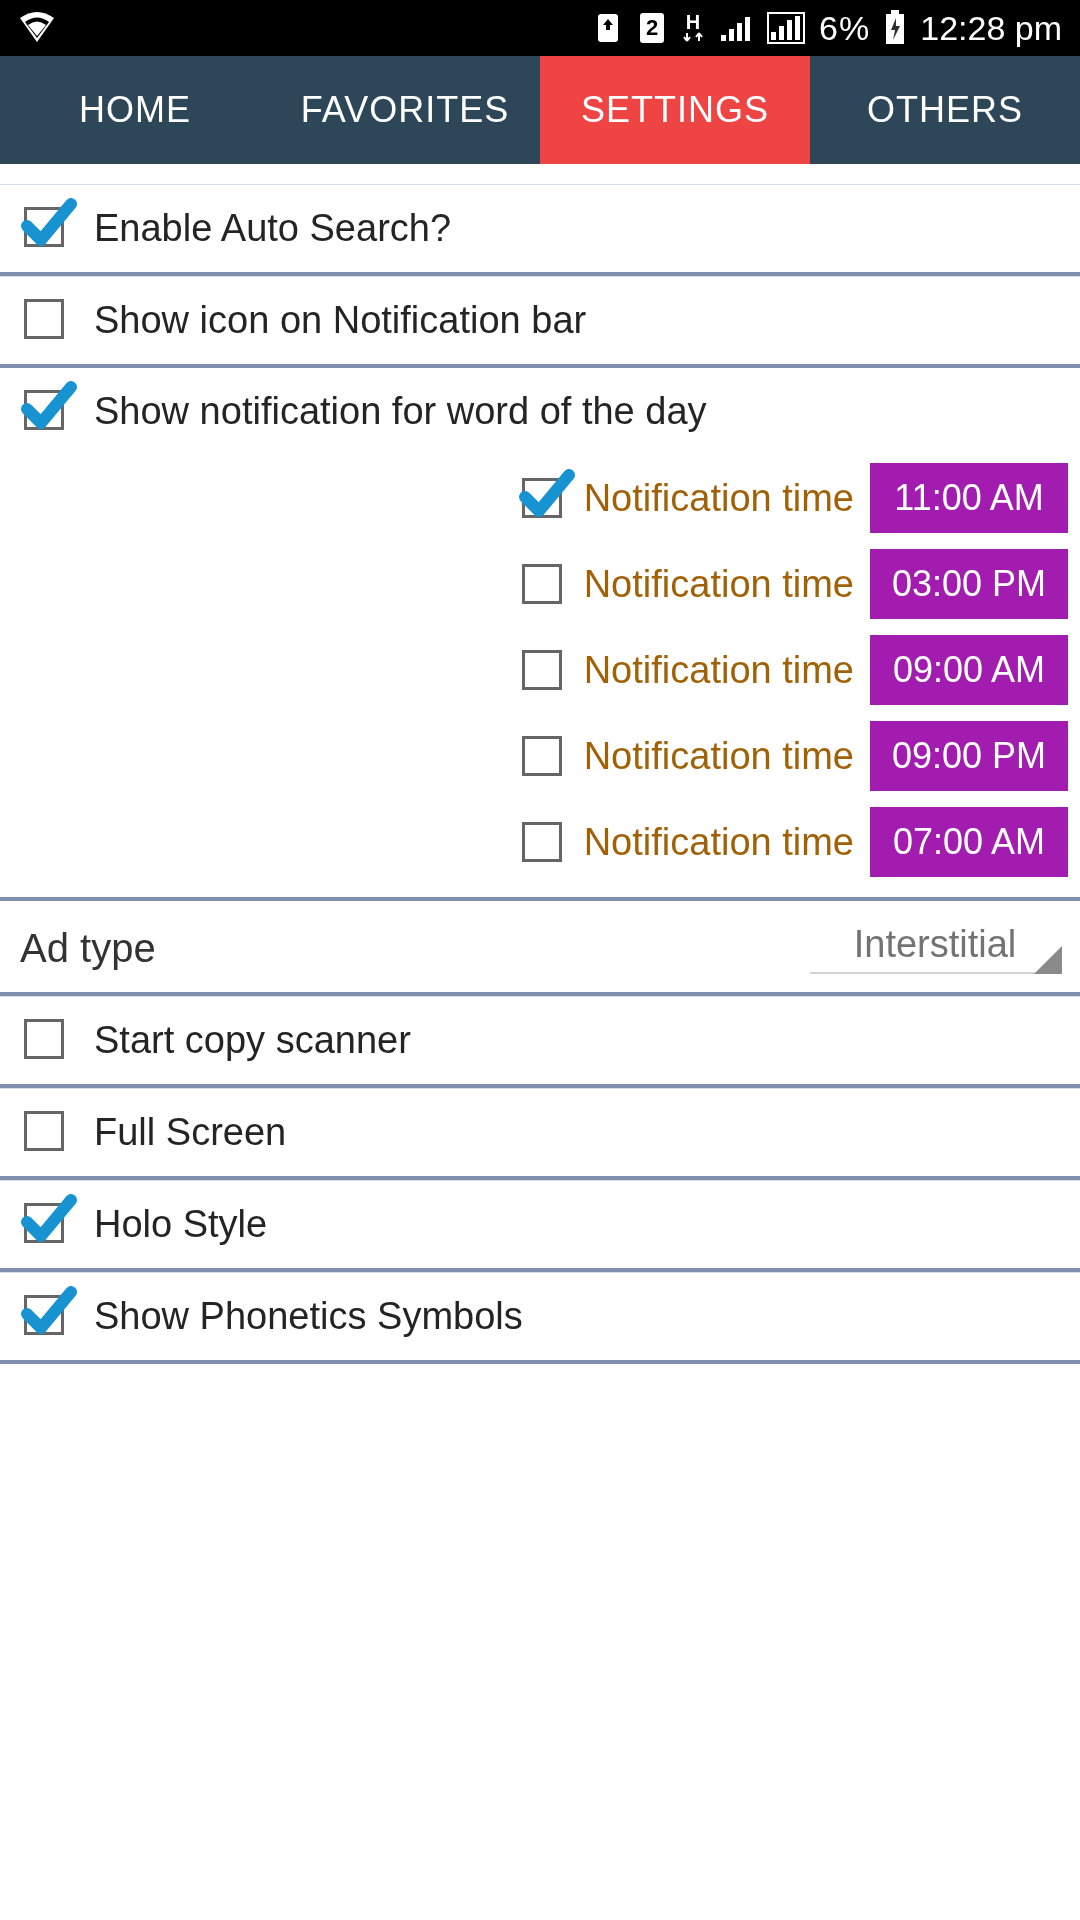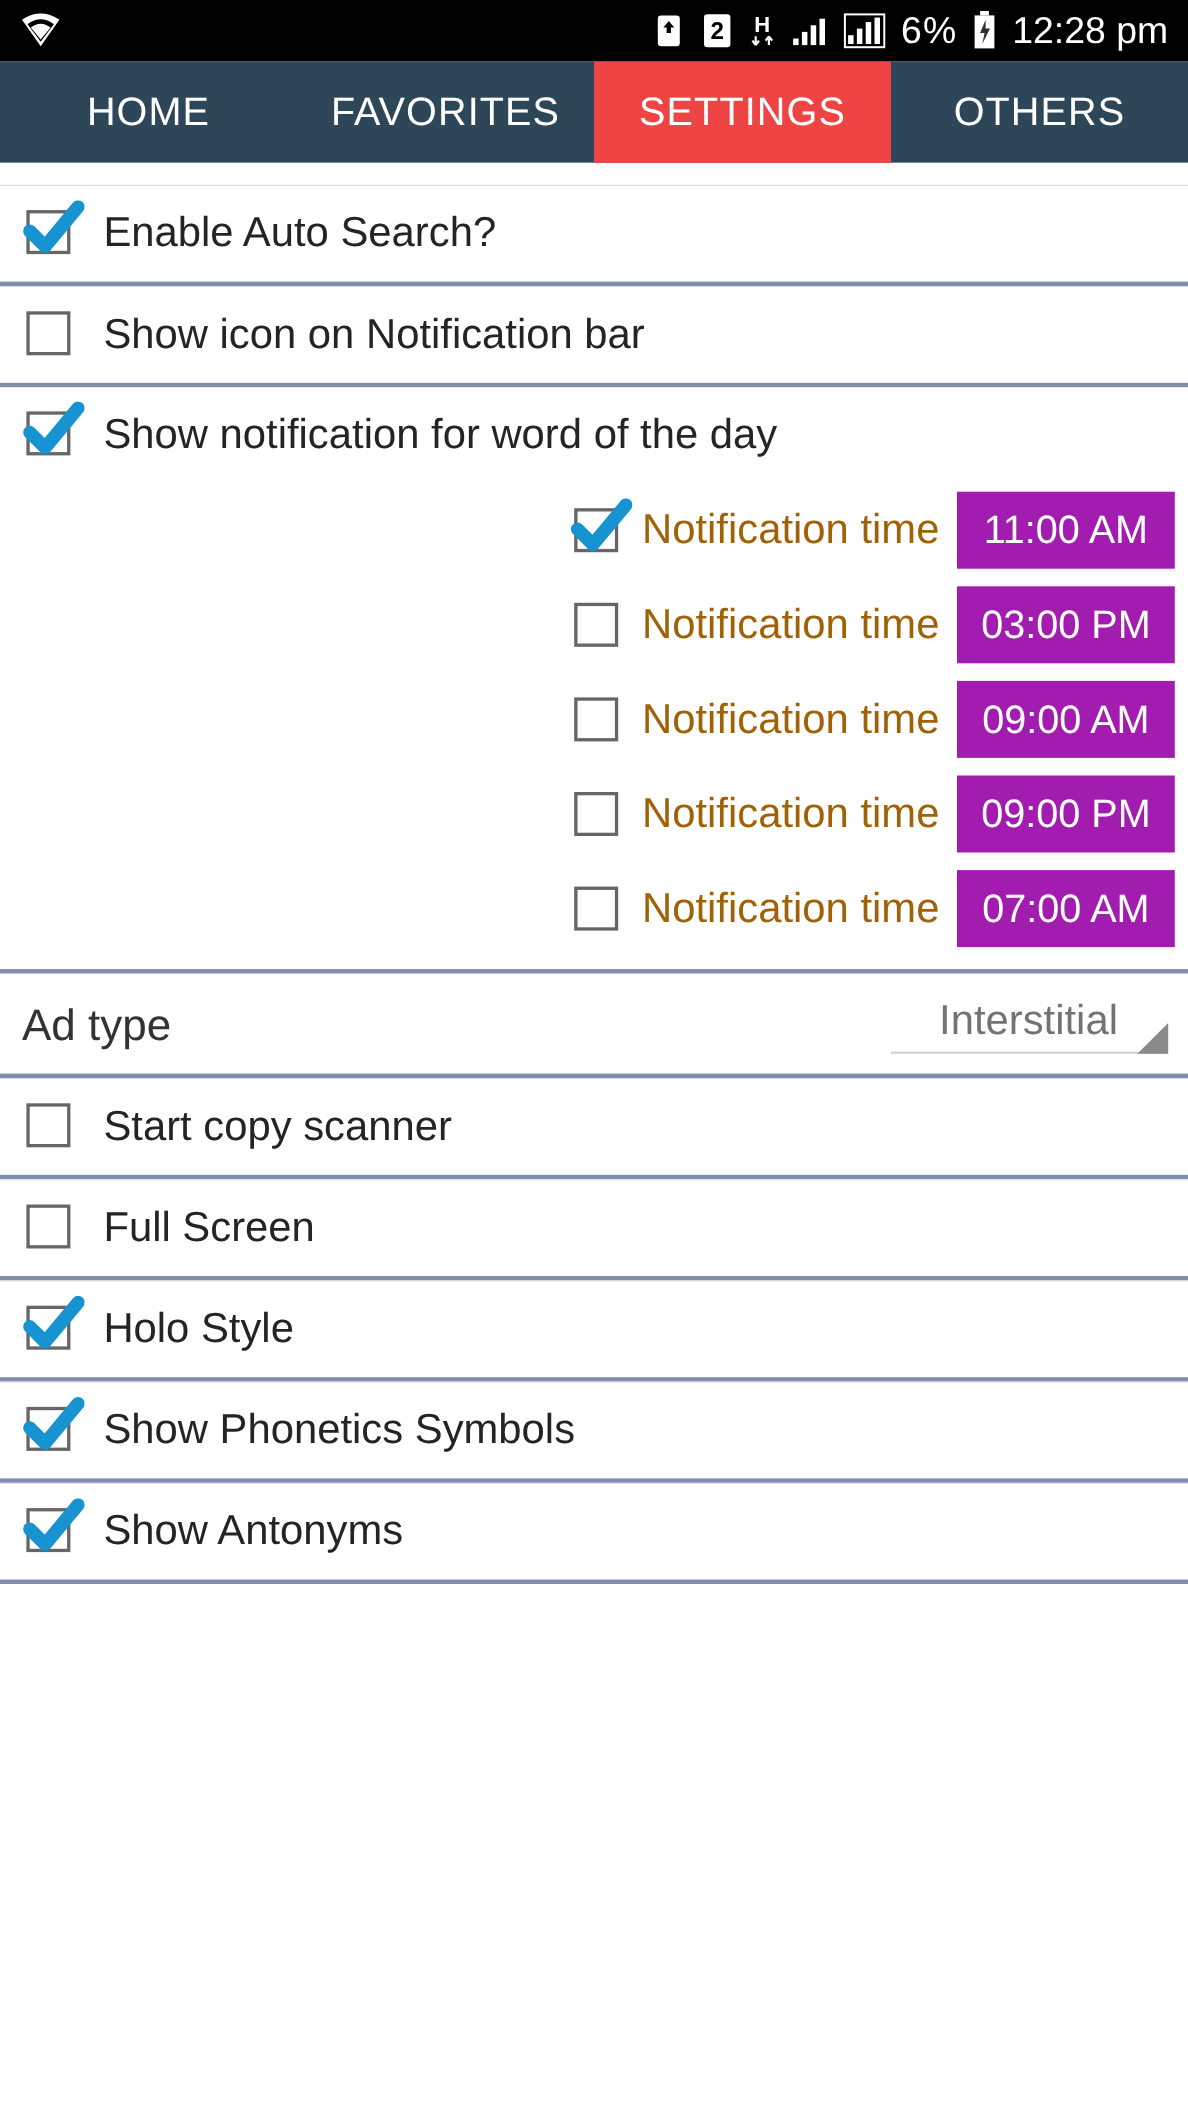--- a/index.html
+++ b/index.html
@@ -5,21 +5,21 @@
   * { margin: 0; padding: 0; box-sizing: border-box; }
   html, body { width: 1080px; height: 1920px; font-family: -apple-system, "Helvetica Neue", Arial, sans-serif; background: #fff; color: #222; overflow: hidden; }
 
   
   .status-bar { height: 56px; background: #000; display: flex; align-items: center; justify-content: space-between; padding: 0 18px; color: #fff; font-size: 34px; font-weight: 500; }
   .status-left, .status-right { display: flex; align-items: center; gap: 14px; }
   .status-right .pct { letter-spacing: 1px; }
   .status-bar svg { display: block; }
 
   
-  .tab-bar { height: 92px; background: #2e4758; display: flex; }
+  .tab-bar { height: 108px; background: #2e4758; display: flex; }
   .tab { flex: 1; display: flex; align-items: center; justify-content: center; color: #fff; font-size: 36px; font-weight: 500; letter-spacing: 1px; }
   .tab.active { background: #ef4444; }
 
   
   .content { background: #fff; }
   .row { display: flex; align-items: flex-start; padding: 22px 24px; font-size: 38px; color: #242424; }
   .row.sep { border-bottom: 4px solid #7e8eac; border-top: 1px solid #d9dee8; }
   .row-label { margin-left: 30px; }
 
   
@@ -208,22 +208,14 @@
 
   <div class="row sep">
     <span class="cb">
       <svg width="56" height="56" viewBox="0 0 56 56">
           <path d="M6 28 L20 42 L50 6" stroke="#1793d1" stroke-width="12" fill="none" stroke-linecap="round" stroke-linejoin="round"></path>
         </svg>
     </span>
     <span class="row-label">Show Phonetics Symbols</span>
   </div>
 
-  <div class="row sep">
-    <span class="cb">
-      <svg width="56" height="56" viewBox="0 0 56 56">
-          <path d="M6 28 L20 42 L50 6" stroke="#1793d1" stroke-width="12" fill="none" stroke-linecap="round" stroke-linejoin="round"></path>
-        </svg>
-    </span>
-    <span class="row-label">Show Antonyms</span>
-  </div>
 
 </div>
 
 </body></html>

